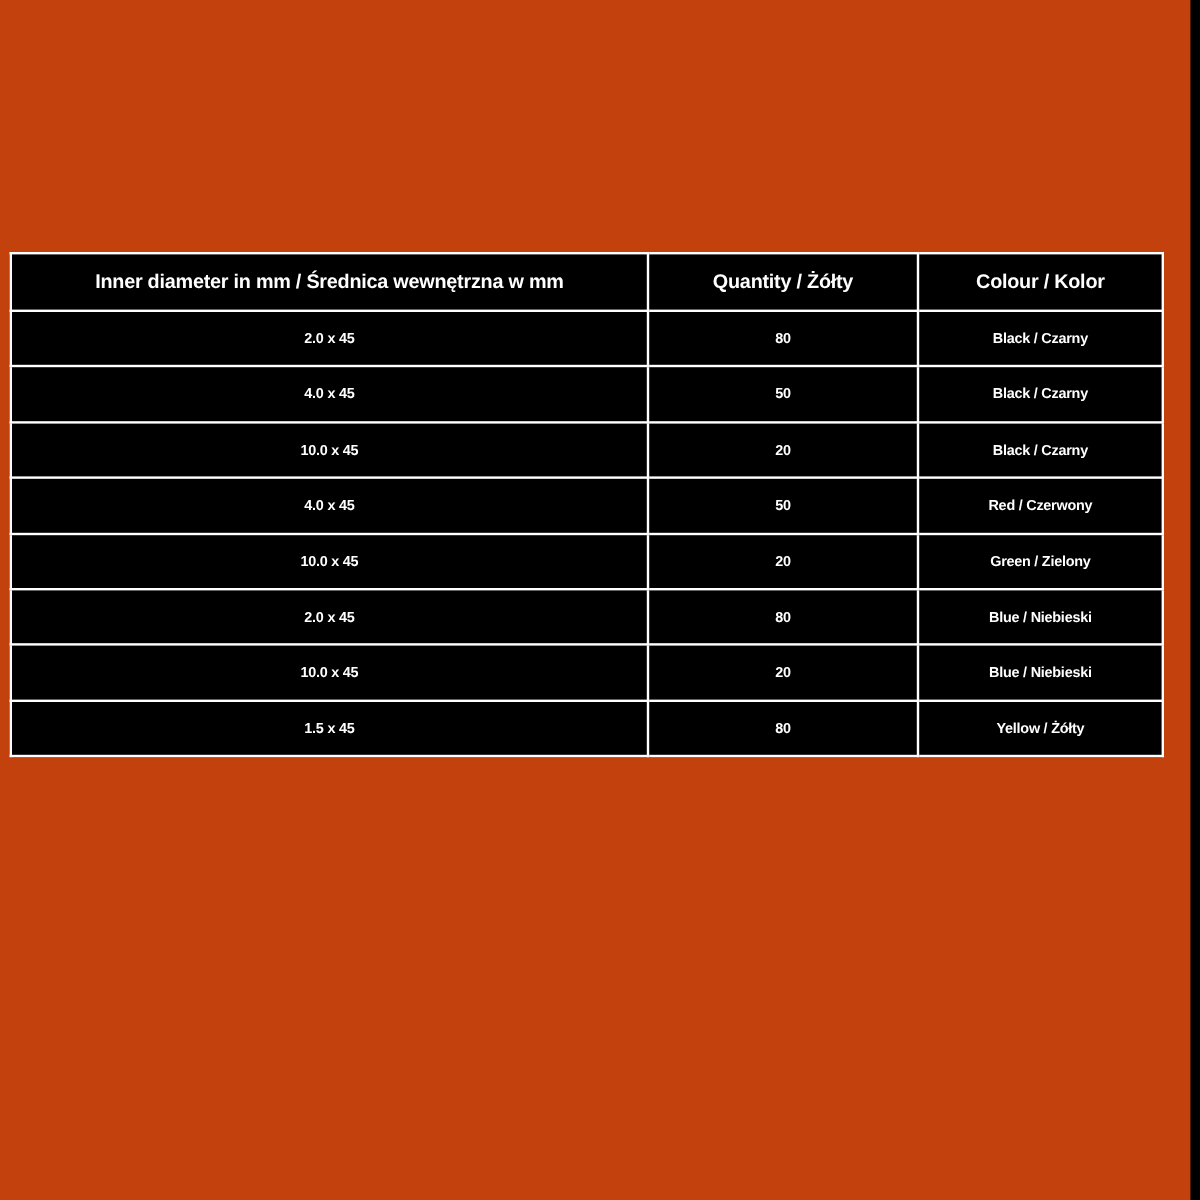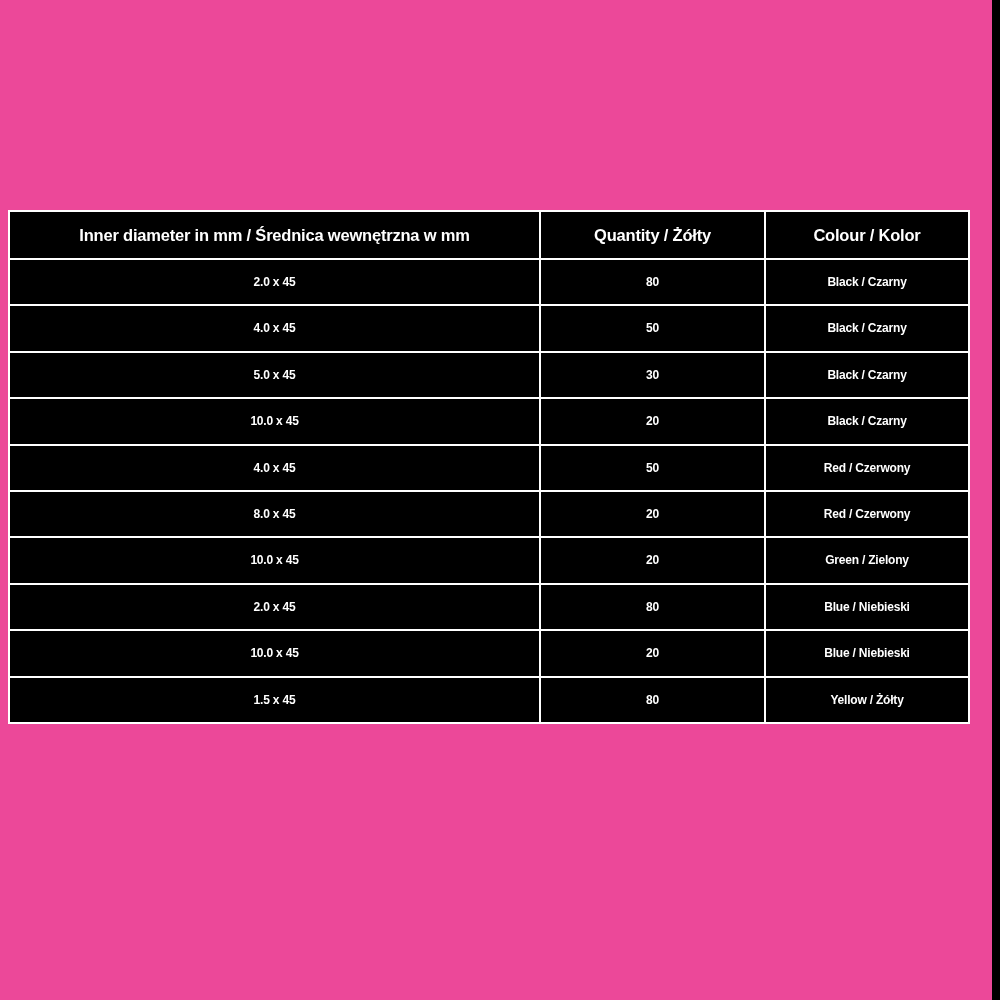--- a/index.html
+++ b/index.html
@@ -7,21 +7,21 @@
     padding: 0;
     width: 1000px;
     height: 1000px;
     background: #000000;
     font-family: "Liberation Sans", sans-serif;
   }
   #page {
     position: relative;
     width: 992px;
     height: 1000px;
-    background: #ec4899;
+    background: #c2410c;
     overflow: hidden;
   }
   .table-wrap {
     position: absolute;
     left: 8px;
     top: 210px;
     width: 960px;
   }
   table.spec {
     border-collapse: collapse;
@@ -75,37 +75,27 @@
           <td>2.0 x 45</td>
           <td>80</td>
           <td>Black / Czarny</td>
         </tr>
         <tr>
           <td>4.0 x 45</td>
           <td>50</td>
           <td>Black / Czarny</td>
         </tr>
         <tr>
-          <td>5.0 x 45</td>
-          <td>30</td>
-          <td>Black / Czarny</td>
-        </tr>
-        <tr>
           <td>10.0 x 45</td>
           <td>20</td>
           <td>Black / Czarny</td>
         </tr>
         <tr>
           <td>4.0 x 45</td>
           <td>50</td>
-          <td>Red / Czerwony</td>
-        </tr>
-        <tr>
-          <td>8.0 x 45</td>
-          <td>20</td>
           <td>Red / Czerwony</td>
         </tr>
         <tr>
           <td>10.0 x 45</td>
           <td>20</td>
           <td>Green / Zielony</td>
         </tr>
         <tr>
           <td>2.0 x 45</td>
           <td>80</td>

